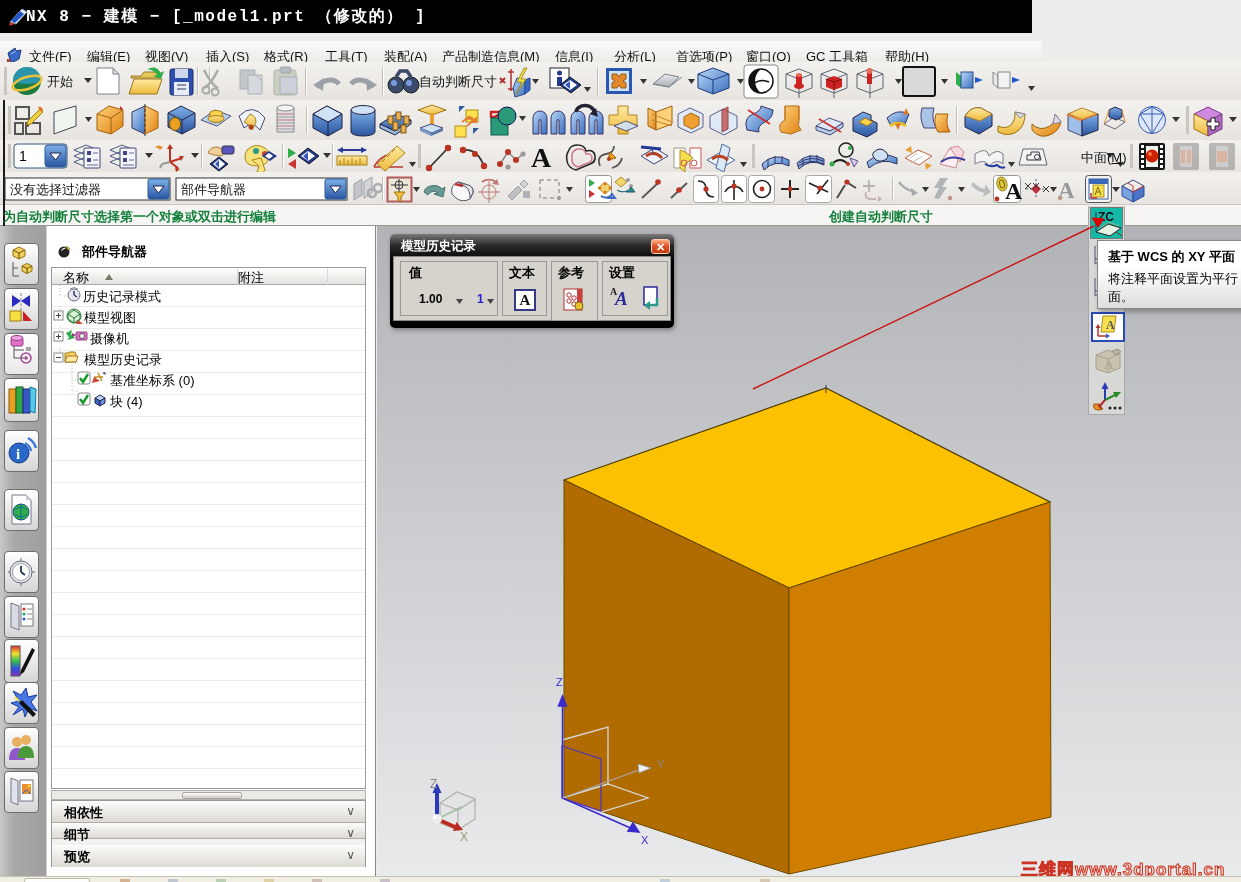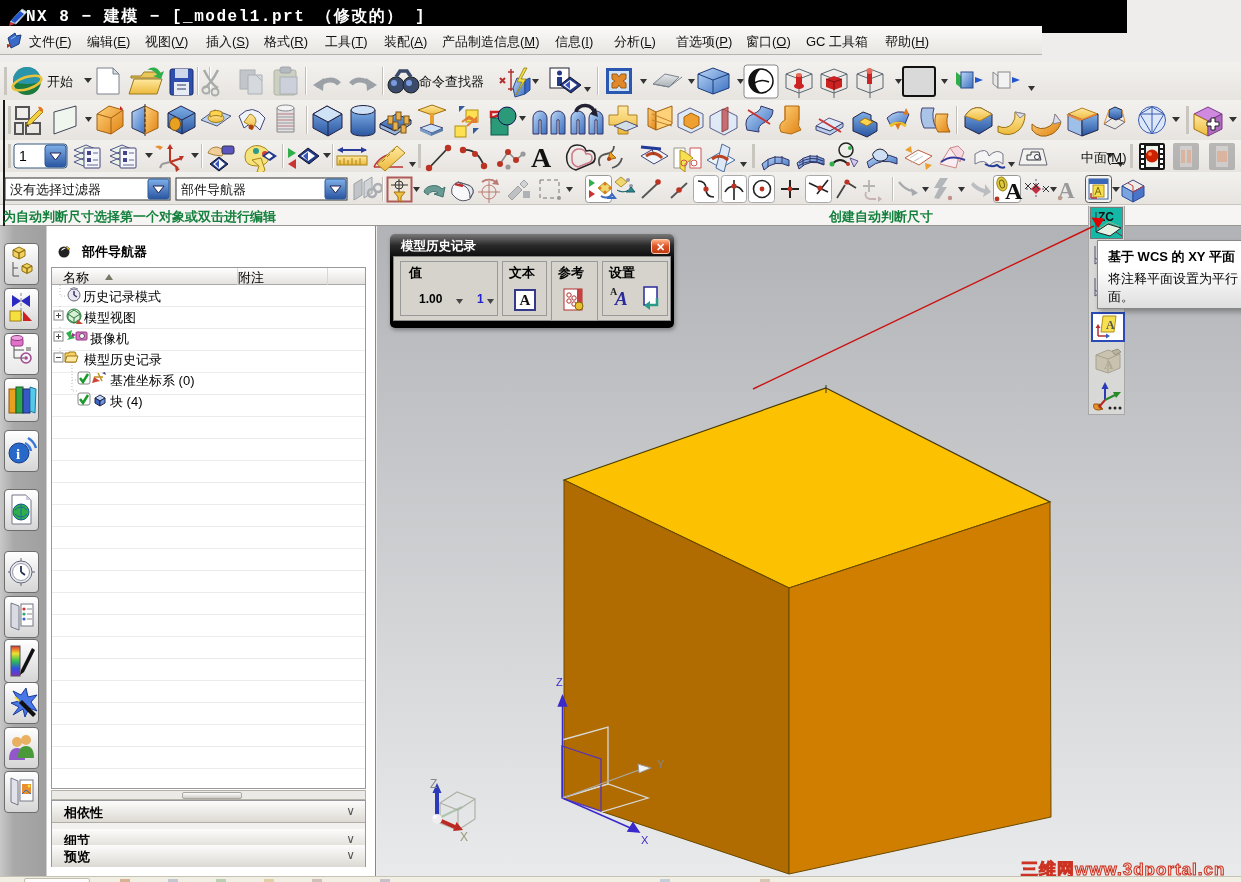--- a/index.html
+++ b/index.html
@@ -1,20 +1,20 @@
 <!DOCTYPE html>
 <html><head><meta charset="utf-8">
 <style>
 *{margin:0;padding:0;box-sizing:border-box}
 html,body{width:1241px;height:882px;overflow:hidden;font-family:"Liberation Sans",sans-serif}
 body{position:relative;background:#efedeb}
 .abs{position:absolute}
-#titlebar{left:0;top:0;width:1127px;height:33px;background:#000;color:#fff}
+#titlebar{left:0;top:0;width:1032px;height:33px;background:#000;color:#fff}
 #titlebar .tt{position:absolute;left:26px;top:6px;font-size:16px;font-weight:bold;letter-spacing:1.5px;font-family:"Liberation Mono","Liberation Sans",sans-serif}
-#menubar{left:0;top:26px;width:1042px;height:29px;background:linear-gradient(#fbfaf9,#e8e6e2);border-bottom:1px solid #b7b4ae}
+#menubar{left:0;top:41px;width:1042px;height:29px;background:linear-gradient(#fbfaf9,#e8e6e2);border-bottom:1px solid #b7b4ae}
 .mi{position:absolute;top:7px;font-size:13px;color:#111;white-space:nowrap}
 .tbrow{left:0;width:1241px;background:linear-gradient(#f3f1ee,#e7e4e0)}
 #tb1{top:62px;height:38px}
 #tb2{top:100px;height:40px}
 #tb3{top:140px;height:32px}
 #tb4{top:172px;height:33px;border-bottom:1px solid #c9c6c0}
 #promptbar{left:0;top:205px;width:1241px;height:21px;background:#f6f5f3;border-bottom:1px solid #9a9792}
 #promptbar b{position:absolute;top:3px;font-size:13px;color:#15803d}
 #mainarea{left:0;top:226px;width:1241px;height:650px}
 #sidebar{left:0;top:0;width:46px;height:650px;background:linear-gradient(90deg,#c8c8c8,#a9a9a9 30%,#9f9f9f)}
@@ -168,21 +168,21 @@
 <path d="M941 17 l7 0 l-3.5 5z" fill="#333"></path>
 <path d="M956 10 l5 4 v12 l-5-4z" fill="#2fae4a"></path>
       <rect x="961" y="10" width="12" height="16" fill="url(#gBlue)" stroke="#2a4a8a"></rect>
       <path d="M975 15 l8 3 -8 3z" fill="#2255cc"></path>
 <path d="M993 10 l5 4 v12 l-5-4z" fill="#e8e8e8" stroke="#888"></path>
       <rect x="998" y="10" width="12" height="16" fill="#f2f2f2" stroke="#888"></rect>
       <path d="M1012 15 l8 3 -8 3z" fill="#2255cc"></path>
 <path d="M1028 24 l7 0 l-3.5 5z" fill="#333"></path>
 </svg>
 <span class="txt12" style="left:47px;top:11px;font-size:13px">开始</span>
-<span class="txt12" style="left:419px;top:11px;font-size:13px">命令查找器</span>
+<span class="txt12" style="left:419px;top:11px;font-size:13px">自动判断尺寸</span>
 </div>
 <div class="abs tbrow" id="tb2">
 <svg class="abs" style="left:0;top:0" width="1241" height="40">
 <rect x="3" y="0" width="2" height="40" fill="#1a1a1a"></rect>
 <rect x="8" y="6" width="3" height="28" fill="#c9c6c0"></rect>
 <g fill="none" stroke="#555">
         <rect x="16" y="7" width="13" height="12" stroke-width="2"></rect>
         <rect x="15" y="23" width="8" height="11" stroke-width="2"></rect>
         <rect x="26" y="23" width="14" height="11" stroke-width="2"></rect>
       </g>
@@ -843,21 +843,21 @@
  </div>
 </div>
 <div class="abs" style="left:4px;right:9px;bottom:76px;height:10px;background:#eceae6;border:1px solid #b5b2aa">
         <div class="abs" style="left:130px;top:1px;width:60px;height:7px;background:linear-gradient(#fdfdfd,#cfccc6);border:1px solid #aaa7a0;border-radius:2px"></div>
       </div>
 <div class="abs" style="left:4px;right:9px;bottom:9px;height:67px;border:1px solid #999;background:#f2f1ef">
  <div class="abs" style="left:0;top:0;right:0;height:22px;background:linear-gradient(#fcfcfb,#dddad4);border-bottom:1px solid #b0ada6">
           <b class="abs" style="left:12px;top:3px;font-size:13px">相依性</b>
           <span class="abs" style="right:10px;top:3px;font-size:12px;color:#555">∨</span>
         </div>
- <div class="abs" style="left:0;top:28px;right:0;height:22px;background:linear-gradient(#fcfcfb,#dddad4);border-bottom:1px solid #b0ada6">
+ <div class="abs" style="left:0;top:22px;right:0;height:16px;background:linear-gradient(#fcfcfb,#dddad4);border-bottom:1px solid #b0ada6">
           <b class="abs" style="left:12px;top:3px;font-size:13px">细节</b>
           <span class="abs" style="right:10px;top:3px;font-size:12px;color:#555">∨</span>
         </div>
  <div class="abs" style="left:0;top:44px;right:0;height:22px;background:linear-gradient(#fcfcfb,#dddad4)">
           <b class="abs" style="left:12px;top:3px;font-size:13px">预览</b>
           <span class="abs" style="right:10px;top:3px;font-size:12px;color:#555">∨</span>
         </div>
 </div>
 </div>
 <div class="abs" id="viewport">

